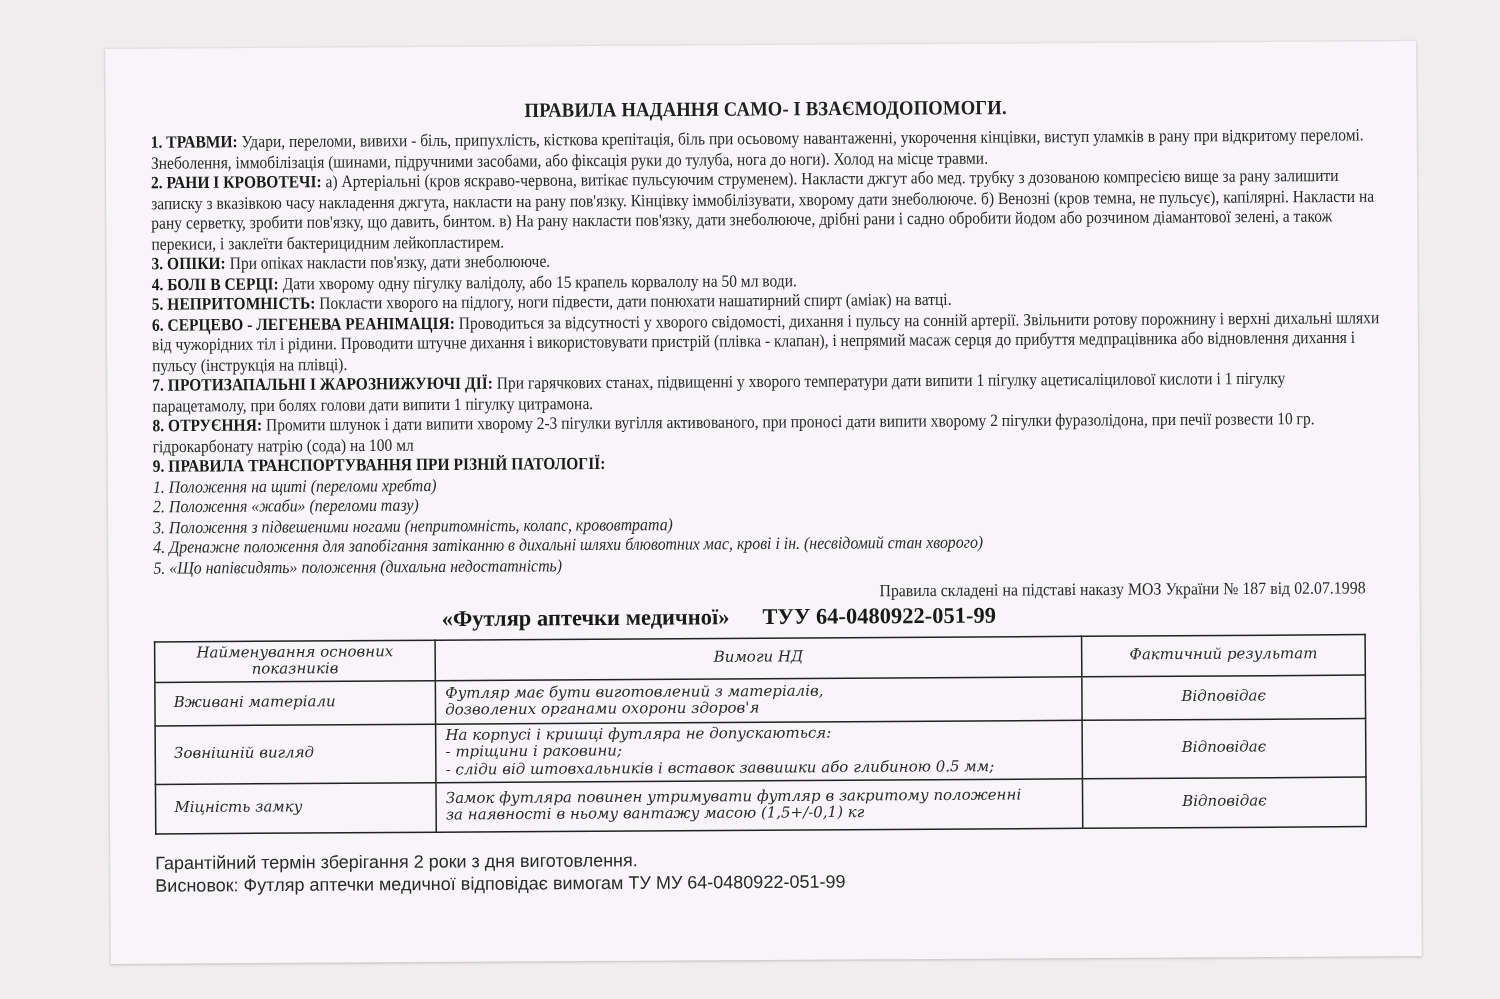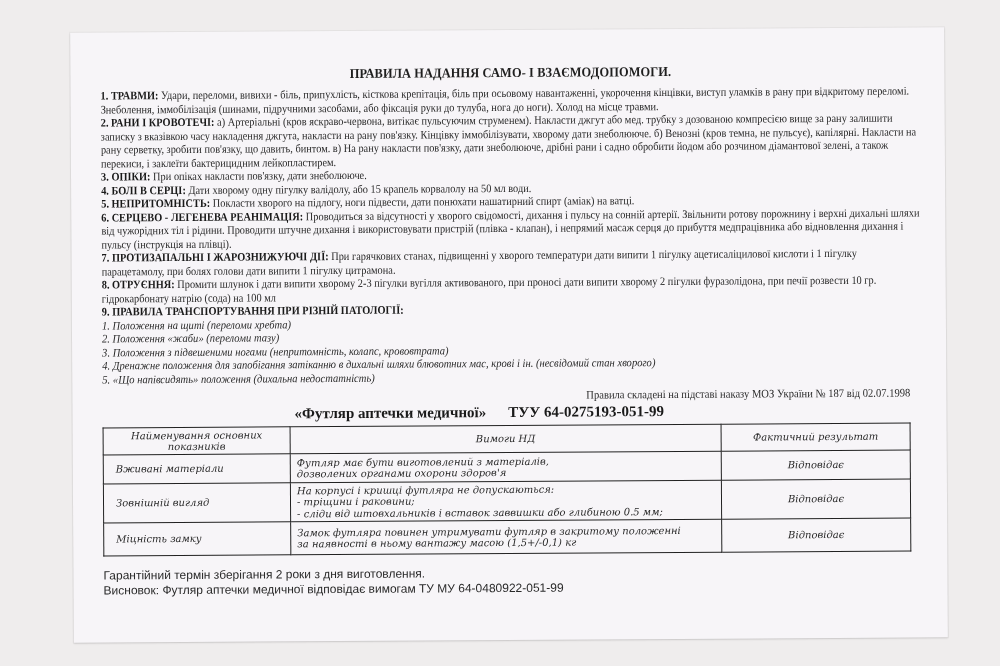--- a/index.html
+++ b/index.html
@@ -74,21 +74,21 @@
       <li>2. Положення «жаби» (переломи тазу)</li>
       <li>3. Положення з підвешеними ногами (непритомність, колапс, крововтрата)</li>
       <li>4. Дренажне положення для запобігання затіканню в дихальні шляхи блювотних мас, крові і ін. (несвідомий стан хворого)</li>
       <li>5. «Що напівсидять» положення (дихальна недостатність)</li>
     </ul>
 
     <div class="order-ref">Правила складені на підставі наказу МОЗ України № 187 від 02.07.1998</div>
 
     <div class="product-line">
       <span>«Футляр аптечки медичної»</span>
-      <span>ТУУ 64-0275193-051-99</span>
+      <span>ТУУ 64-0480922-051-99</span>
     </div>
 
     <table class="spec">
       <tbody>
           <tr class="hdr">
         <th class="c1">Найменування основних показників</th>
         <th>Вимоги НД</th>
         <th class="c3">Фактичний результат</th>
       </tr>
       <tr class="r1">

